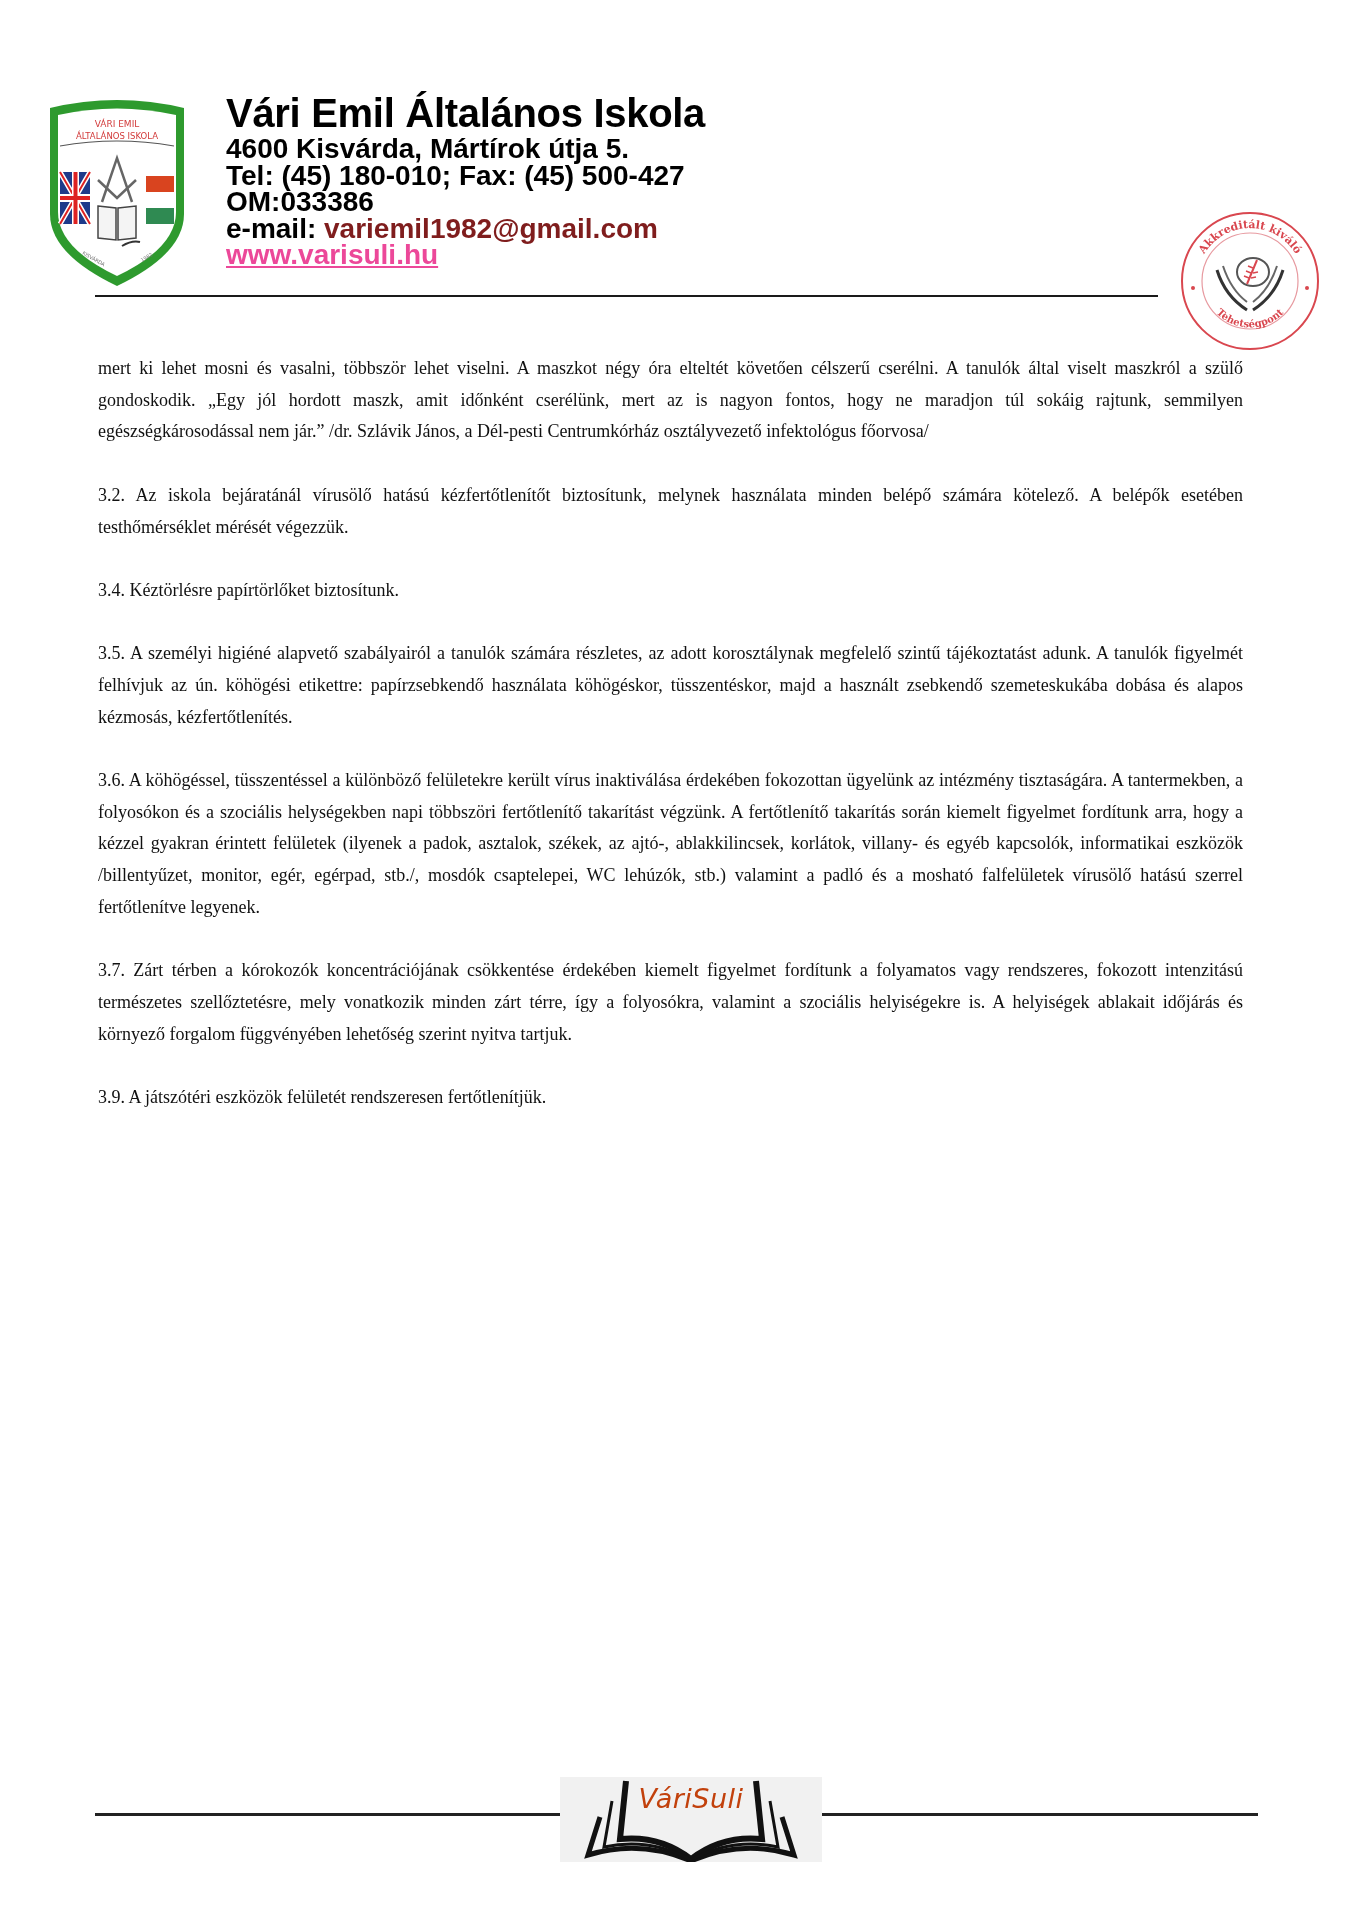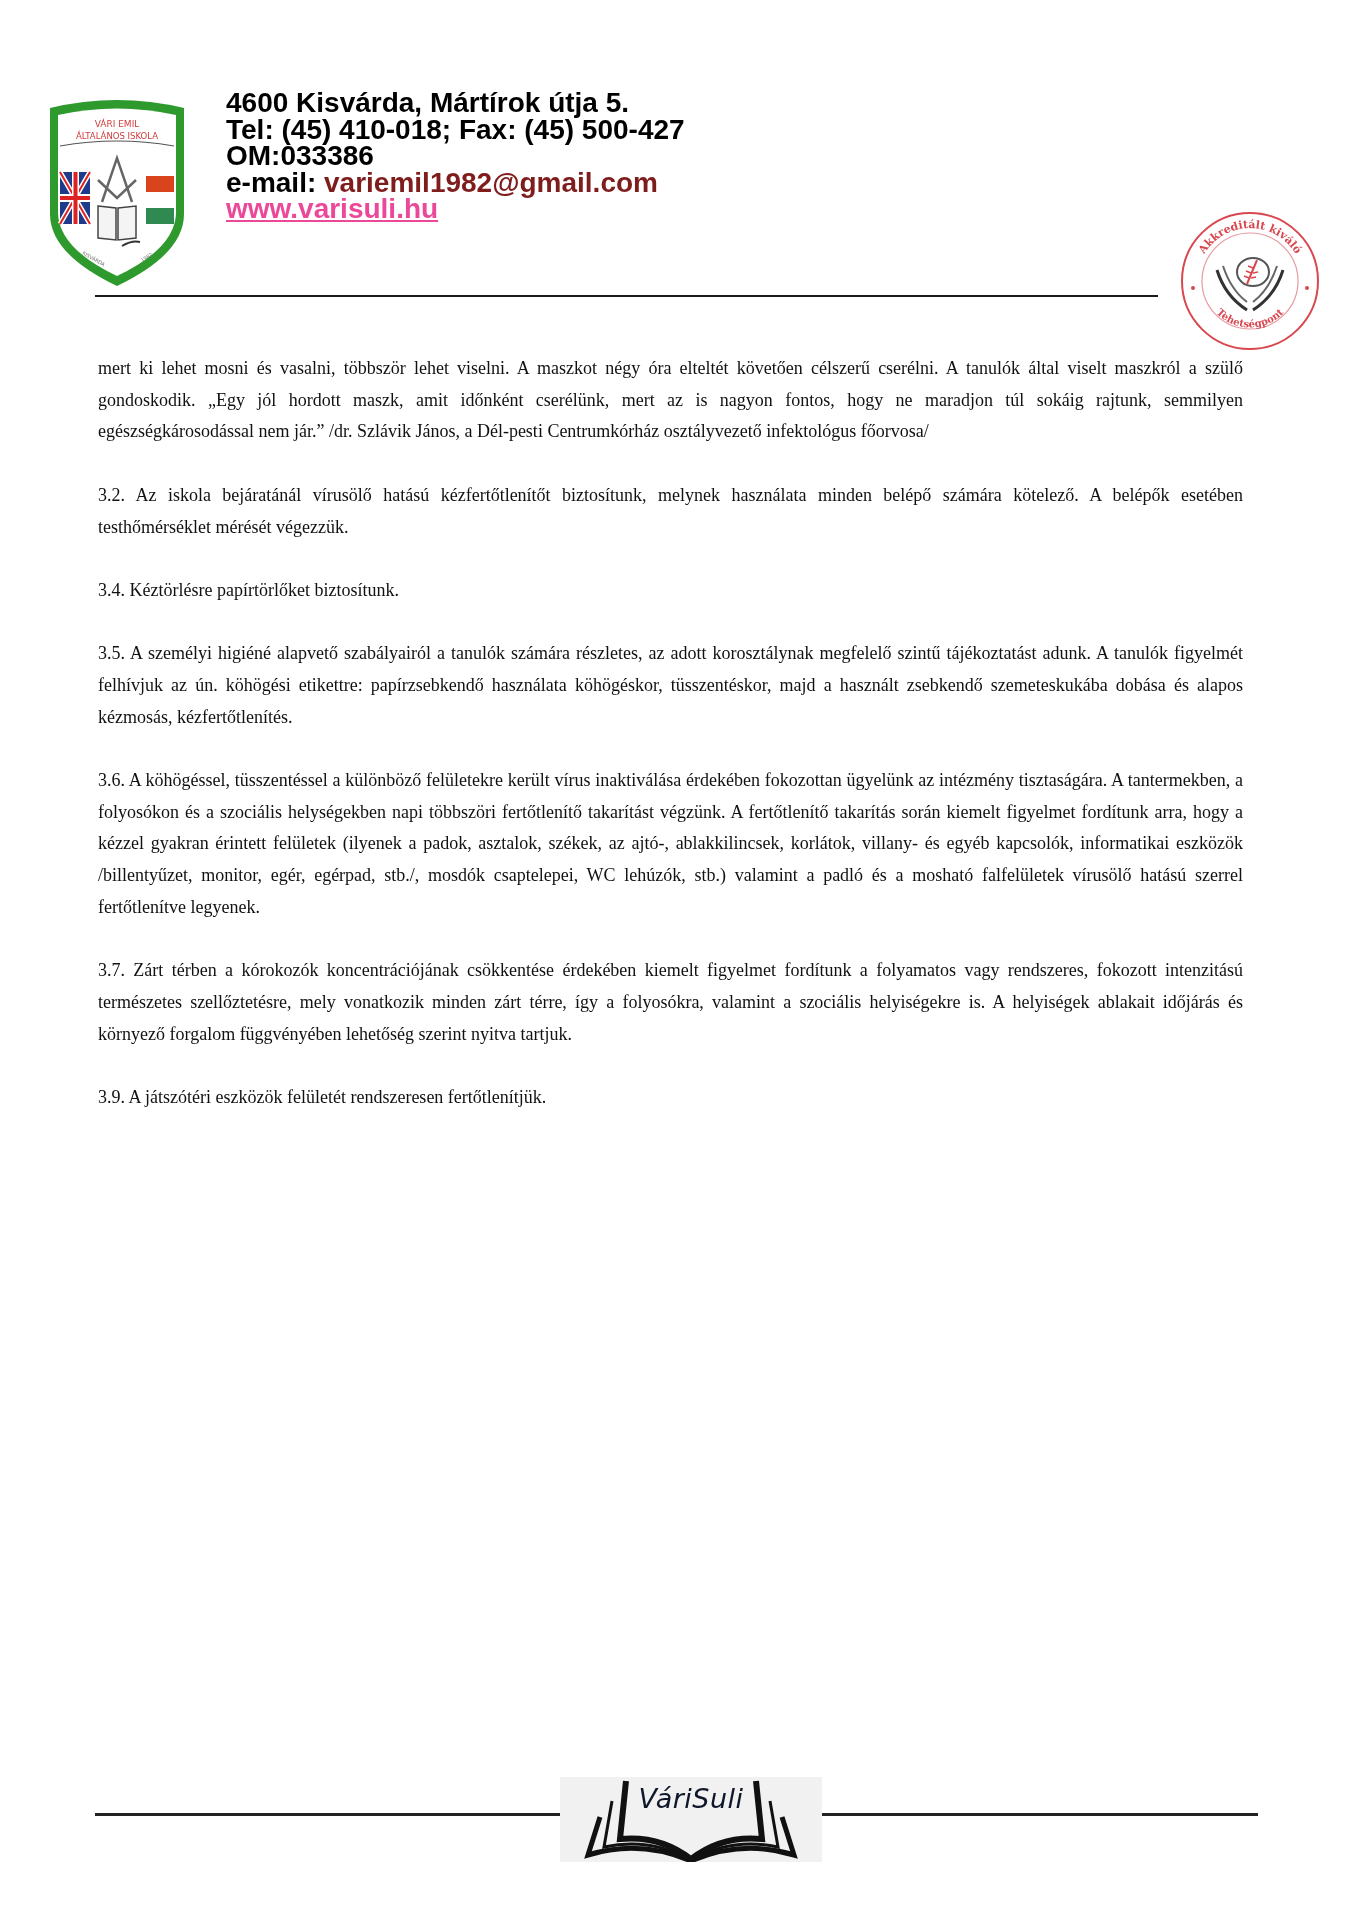--- a/index.html
+++ b/index.html
@@ -20,21 +20,21 @@
   .body { position: absolute; left: 98px; top: 345px; width: 1145px;
           font-family: "Liberation Serif", serif; font-size: 18px; line-height: 31.7px; color: #111; }
   .para { margin: 0 0 31.7px 0; text-align: justify; text-align-last: left; }
 
   
   .ftr-rule { position: absolute; top: 1805px; height: 3px; background: #222; }
   .ftr-rule.left { left: 95px; width: 465px; }
   .ftr-rule.right { left: 822px; width: 436px; }
   .ftr-logo { position: absolute; left: 560px; top: 1769px; width: 262px; height: 85px; background: #f1f1f1; }
   .ftr-logo-text { position: absolute; left: 0; right: 0; top: 6px; text-align: center;
-                   font-family: "DejaVu Sans", sans-serif; font-style: italic; font-size: 27px; color: #0f172a; letter-spacing: 0.5px; }
+                   font-family: "DejaVu Sans", sans-serif; font-style: italic; font-size: 27px; color: #c2410c; letter-spacing: 0.5px; }
 </style>
 </head>
 <body>
 
 <div class="page">
 
   <div class="crest">
     <svg width="150" height="196" viewBox="0 0 150 196">
       <path d="M8 14 Q75 -2 142 14 L142 120 Q142 160 75 192 Q8 160 8 120 Z" fill="#2e9a2e"></path>
       <path d="M16 21 Q75 8 134 21 L134 118 Q134 154 75 182 Q16 154 16 118 Z" fill="#ffffff"></path>
@@ -57,22 +57,23 @@
       <path d="M56 112 L74 114 L74 146 L56 144 Z M76 114 L94 112 L94 144 L76 146 Z" stroke="#444" stroke-width="1.5" fill="#f4f4f4"></path>
       <path d="M80 152 Q90 146 98 148" stroke="#333" stroke-width="2" fill="none"></path>
       <text x="75" y="33" font-size="9" fill="#d23a3a" text-anchor="middle" font-family="DejaVu Sans, sans-serif">VÁRI EMIL</text>
       <text x="75" y="45" font-size="8.5" fill="#d23a3a" text-anchor="middle" font-family="DejaVu Sans, sans-serif">ÁLTALÁNOS ISKOLA</text>
       <text x="40" y="160" font-size="5" fill="#777" font-family="DejaVu Sans, sans-serif" transform="rotate(30 40 160)">KISVÁRDA</text>
       <text x="100" y="168" font-size="5" fill="#777" font-family="DejaVu Sans, sans-serif" transform="rotate(-30 100 168)">1982</text>
     </svg>
   </div>
 
   <div class="hdr-text">
+    <div class="hdr-title">Vári Emil Általános Iskola</div>
     <div class="hdr-line">4600 Kisvárda, Mártírok útja 5.</div>
-    <div class="hdr-line">Tel: (45) 410-018; Fax: (45) 500-427</div>
+    <div class="hdr-line">Tel: (45) 180-010; Fax: (45) 500-427</div>
     <div class="hdr-line">OM:033386</div>
     <div class="hdr-line"><span>e-mail: </span><span class="hdr-link">variemil1982@gmail.com</span></div>
     <div class="hdr-line"><span class="hdr-url">www.varisuli.hu</span></div>
   </div>
 
   <div class="hdr-rule"></div>
 
   <div class="seal">
     <svg width="150" height="150" viewBox="0 0 150 150">
       <circle cx="75" cy="75" r="68" fill="none" stroke="#d9474f" stroke-width="2"></circle>

